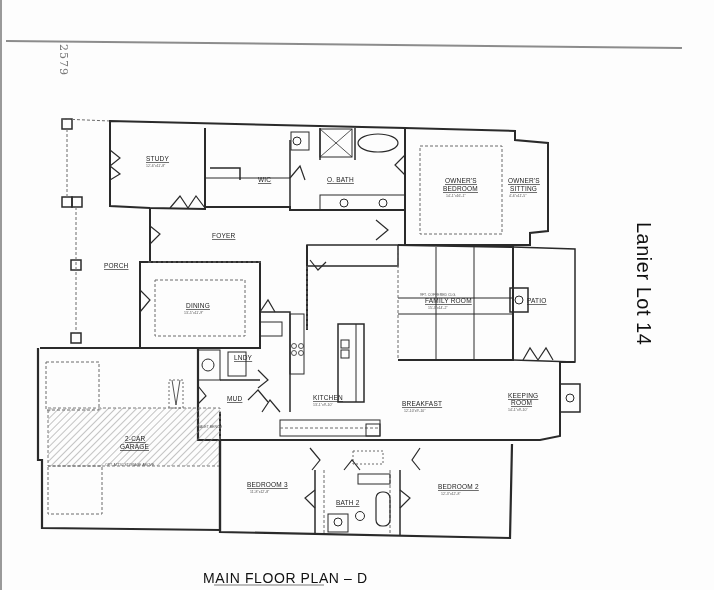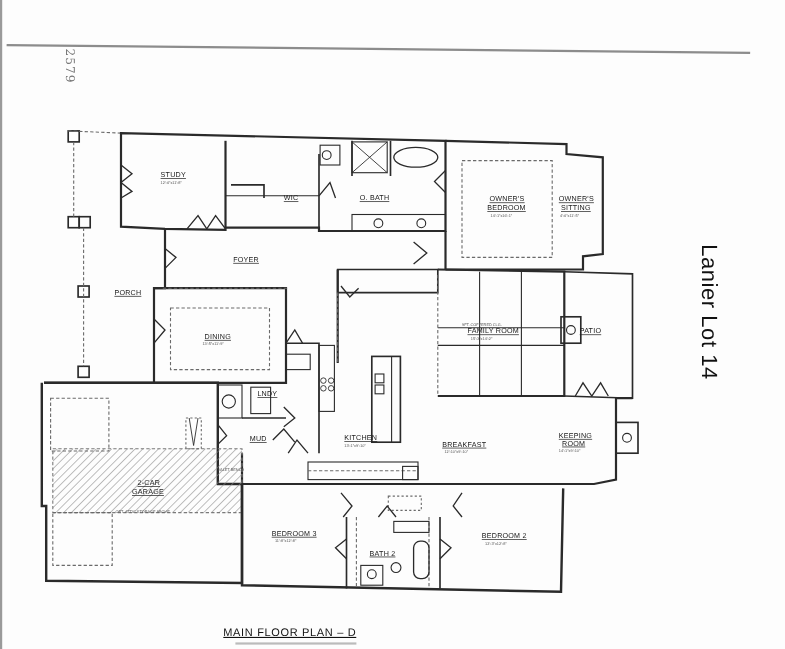--- a/index.html
+++ b/index.html
@@ -5,21 +5,21 @@
   html, body { margin: 0; padding: 0; background: #ffffff; }
   body { width: 714px; height: 590px; position: relative; overflow: hidden; font-family: "Liberation Sans", sans-serif; }
   .page { position: absolute; left: 0; top: 0; width: 714px; height: 590px; background: #fdfdfd; }
   .left-edge { position: absolute; left: 0; top: 0; width: 2px; height: 590px; background: #9a9a9a; }
   .top-rule { position: absolute; left: 6px; top: 40px; width: 676px; height: 2px; background: #8c8c8c; transform: rotate(0.6deg); transform-origin: left center; }
   .handwritten { position: absolute; left: 70px; top: 44px; font-family: "DejaVu Serif", serif; font-size: 11px; color: #777; transform: rotate(90deg); transform-origin: left top; letter-spacing: 1px; }
   .side-title { position: absolute; left: 655px; top: 222px; font-family: "Liberation Sans", sans-serif; font-size: 20px; color: #111; transform: rotate(90deg); transform-origin: left top; white-space: nowrap; letter-spacing: 0.5px; }
   .plan { position: absolute; left: 0; top: 0; }
   .room-label { font-family: "Liberation Sans", sans-serif; font-size: 6.5px; fill: #222; text-decoration: underline; letter-spacing: 0.2px; }
   .room-dim { font-family: "Liberation Sans", sans-serif; font-size: 3.5px; fill: #555; }
-  .caption { position: absolute; left: 203px; top: 570px; font-family: "Liberation Sans", sans-serif; font-size: 10px; color: #111; text-decoration: underline; letter-spacing: 0.6px; }
+  .caption { position: absolute; left: 203px; top: 570px; font-family: "Liberation Sans", sans-serif; font-size: 14px; color: #111; letter-spacing: 0.6px; }
   .caption-sub { position: absolute; left: 214px; top: 584px; width: 110px; height: 2px; background: #bbb; }
 </style>
 </head>
 <body>
 
 <div class="page">
   <div class="left-edge"></div>
   <div class="top-rule"></div>
   <div class="handwritten">2579</div>
   <div class="side-title">Lanier Lot 14</div>

